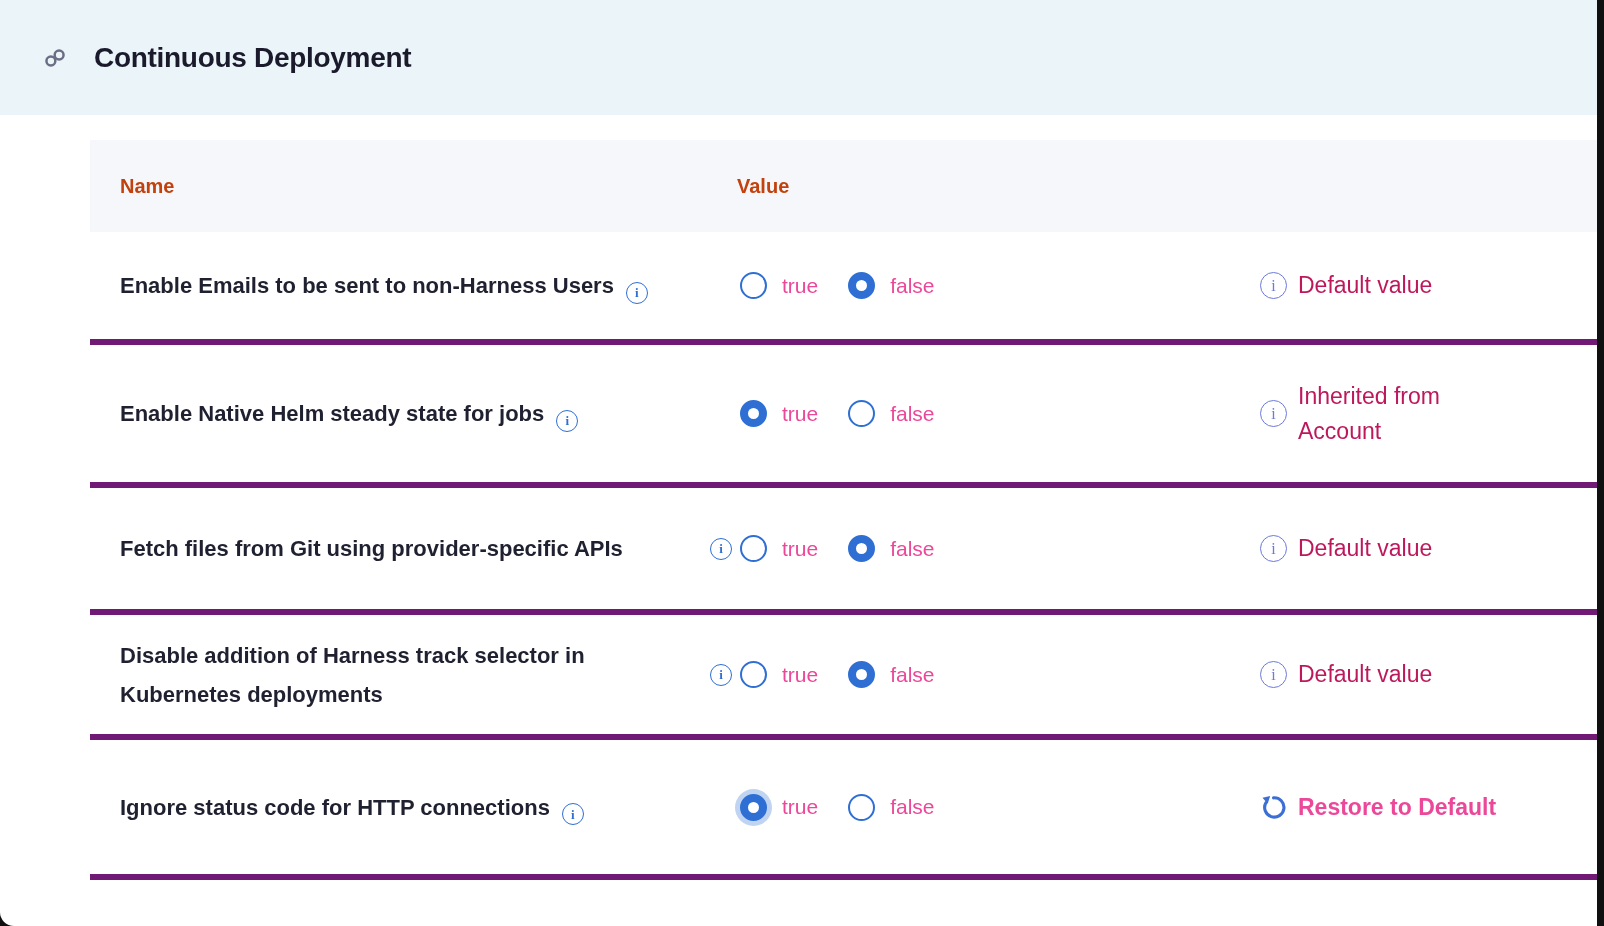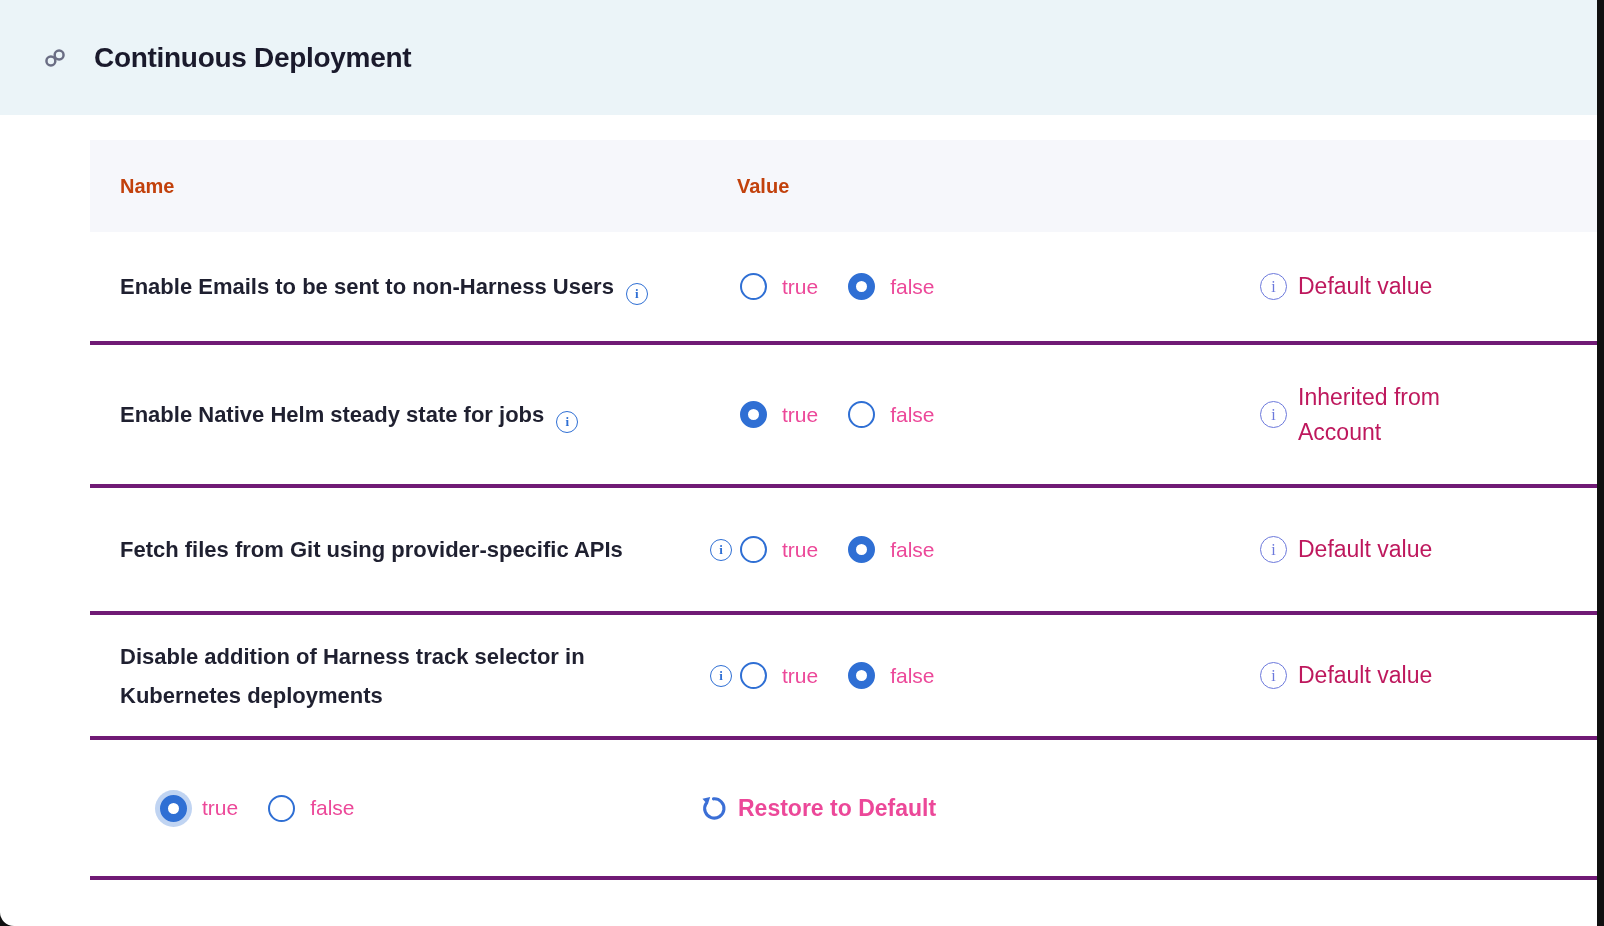--- a/index.html
+++ b/index.html
@@ -36,21 +36,21 @@
     grid-template-columns:580px 560px 1fr;
     padding-left:30px;
     align-items:center;
   }
   .thead{
     height:92px;
     background:#f6f7fb;
     font-size:20px; font-weight:700; color:#c2410c;
   }
   .thead .value-head{ padding-left:37px; }
-  .row{ border-bottom:4px solid #701a75; }
+  .row{ border-bottom:6px solid #701a75; }
   .r1{ height:113px; } .r2{ height:143px; } .r3{ height:127px; }
   .r4{ height:125px; } .r5{ height:140px; }
   .name-cell{
     font-size:22px; font-weight:600; color:#1f2030;
     line-height:39px; padding-right:30px;
   }
   .name-cell.nowrap{ white-space:nowrap; padding-right:0; }
   .iinfo{
     display:inline-flex; align-items:center; justify-content:center;
     width:22px; height:22px; margin-left:12px;
@@ -193,20 +193,23 @@
           <span class="optlabel">false</span>
         </label>
       </div>
       <div class="status-cell">
         <span class="sinfo">i</span>
         <span class="stext">Default value</span>
       </div>
     </div>
 
     <div class="row grid r5">
+      <div class="name-cell nowrap">
+        <span>Ignore status code for HTTP connections</span><span class="iinfo">i</span>
+      </div>
       <div class="value-cell">
         <label class="opt">
           <span class="radio sel halo"></span>
           <span class="optlabel">true</span>
         </label>
         <label class="opt">
           <span class="radio"></span>
           <span class="optlabel">false</span>
         </label>
       </div>

